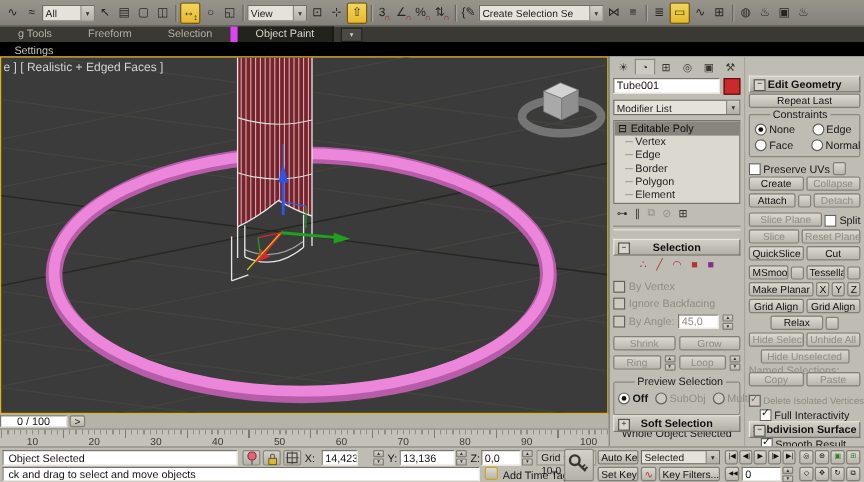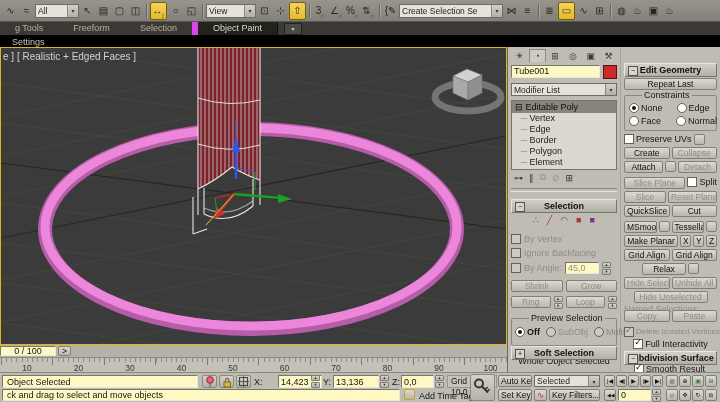--- a/index.html
+++ b/index.html
@@ -32,21 +32,21 @@
   #viewport{left:0;top:47px;width:507px;height:298px;background:#3b3b3b;border:1px solid #dfb516;box-sizing:border-box}
   #vplabel{left:3px;top:51px;color:#d2d2d2;font-size:10px}
   
   #cmdpanel{left:507px;top:47px;width:213px;height:325px;background:#bfbcb3;border-left:1px solid #6c6a62;box-sizing:border-box}
   #leftcol{position:absolute;left:1px;top:0;width:110px;height:325px}
   #rightcol{position:absolute;left:112px;top:0;width:100px;height:325px;border-left:1px solid #a8a59c}
   .cptabs{position:absolute;left:2px;top:2px;right:2px;height:13px;display:flex;gap:1px}
   .cptab{flex:1;display:flex;align-items:center;justify-content:center;font-size:9px;color:#3a3930;
          border:1px solid transparent}
   .cptab.act{background:#cdcac1;border:1px solid #8a887f;border-bottom:none}
-  .sunk{background:#fef9c3;border:1px solid;border-color:#77756c #e9e7df #e9e7df #77756c;box-sizing:border-box;
+  .sunk{background:#ffffff;border:1px solid;border-color:#77756c #e9e7df #e9e7df #77756c;box-sizing:border-box;
         color:#141414;overflow:hidden;white-space:nowrap}
   .b{background:linear-gradient(#dcd9d0,#b9b6ad);border:1px solid #817f76;border-radius:2px;font-size:8.5px;
      height:12px;line-height:10px;text-align:center;padding:0 2px;color:#111;box-sizing:border-box;overflow:hidden;white-space:nowrap}
   .b.dis{color:#8f8d83}
   .sq{width:11px;height:11px;background:linear-gradient(#dcd9d0,#b9b6ad);border:1px solid #817f76;border-radius:2px;
       font-size:7px;line-height:9px;text-align:center;color:#333;box-sizing:border-box}
   .spin{width:9px;height:12px;display:inline-flex;flex-direction:column;gap:1px}
   .spin span{flex:1;background:linear-gradient(#d9d6cd,#b5b2a9);border:1px solid #817f76;font-size:4px;line-height:4px;
              text-align:center;color:#333;border-radius:1px}
   .cbx{width:8px;height:8px;background:#fff;border:1px solid #63615a;position:relative;flex:none}
@@ -65,21 +65,21 @@
   .grp{border:1px solid #8a887f;border-radius:2px;position:relative}
   .grp .lg{position:absolute;top:-6px;left:17px;background:#bfbcb3;padding:0 2px}
   .stk{position:absolute;left:2px;top:53px;right:2px;height:68px;background:#dbd8cf;border:1px solid #77756c;overflow:hidden}
   .stkroot{background:#87857c;color:#0b0b0b;display:flex;gap:3px;padding:0 3px;height:12px;align-items:center}
   .stkrow{height:11px;line-height:11px;padding-left:9px;color:#1c1c1c;display:flex;gap:2px}
   .stkrow .tl{color:#8a887f}
   .stktools{position:absolute;left:2px;top:124px;right:2px;height:13px;display:flex;gap:6px;align-items:center;
             padding:0 3px;font-size:9px;color:#33322c}
   .stktools .disg{color:#93918a}
   .hline{position:absolute;left:2px;top:141px;right:2px;height:2px;border-top:1px solid #8a887f;border-bottom:1px solid #e6e4dc}
-  .rrow{position:absolute;left:3px;right:4px;display:flex;align-items:flex-start;gap:2px;height:12px}
+  .rrow{position:absolute;left:3px;right:4px;display:flex;align-items:flex-end;gap:2px;height:12px}
   
   #trackbar{left:0;top:345px;width:507px;height:27px;background:#b5b2a9;box-sizing:border-box}
   #ruler{position:absolute;left:0;top:12px;width:507px;height:15px;background:#c4c1b8;border-top:1px solid #8d8b82;overflow:hidden}
   #ruler::before{content:"";position:absolute;left:1px;top:0;right:0;height:4px;
      background:repeating-linear-gradient(90deg,#8f8d84 0 1px,transparent 1px 5.15px)}
   #ruler::after{content:"";position:absolute;left:1px;top:0;right:0;height:7px;
      background:repeating-linear-gradient(90deg,#7c7a72 0 1px,transparent 1px 51.5px)}
   .num{position:absolute;top:5px;transform:translateX(-50%);font-size:8.5px;color:#3a3a33}
   
   #statusbar{left:0;top:372px;width:720px;height:30px;background:#bfbcb3;border-top:1px solid #8a887f;box-sizing:border-box}
@@ -502,21 +502,21 @@
     </svg>
   </div>
   <div class="ico abs" style="left:236px;top:2px;width:15px;height:13px">
     <svg width="11" height="11">
       <rect x="1.5" y="1.5" width="8" height="8" fill="none" stroke="#44423a" stroke-width="1"></rect>
       <line x1="5.5" y1="0" x2="5.5" y2="11" stroke="#44423a" stroke-width="0.8"></line>
       <line x1="0" y1="5.5" x2="11" y2="5.5" stroke="#44423a" stroke-width="0.8"></line>
     </svg>
   </div>
   <span class="abs" style="left:254px;top:4px">X:</span>
-  <div class="sunk abs" style="left:278px;top:2px;width:44px;height:13px;line-height:12px;padding:0 2px">14,423</div>
+  <div class="sunk abs" style="left:268px;top:2px;width:30px;height:13px;line-height:12px;padding:0 2px">14,423</div>
   <span class="spin abs" style="left:311px;top:2px;height:13px">
         <span>▲</span>
         <span>▼</span>
       </span>
   <span class="abs" style="left:323px;top:4px">Y:</span>
   <div class="sunk abs" style="left:333px;top:2px;width:46px;height:13px;line-height:12px;padding:0 2px">13,136</div>
   <span class="spin abs" style="left:380px;top:2px;height:13px">
         <span>▲</span>
         <span>▼</span>
       </span>

